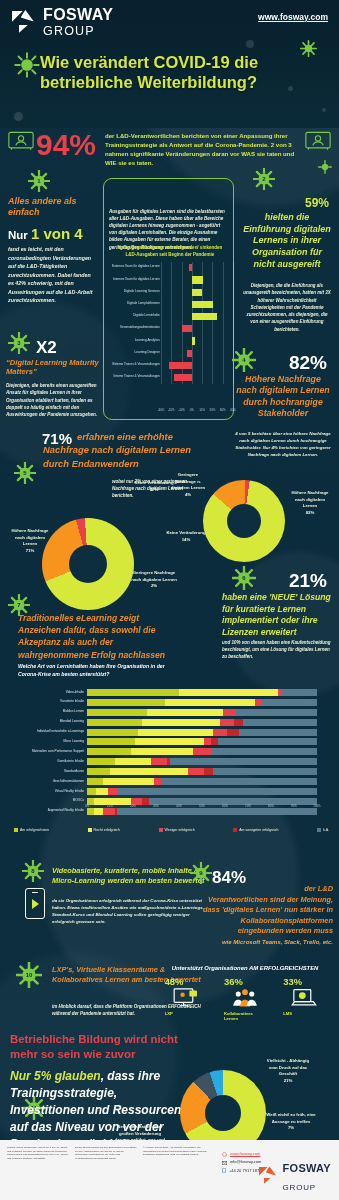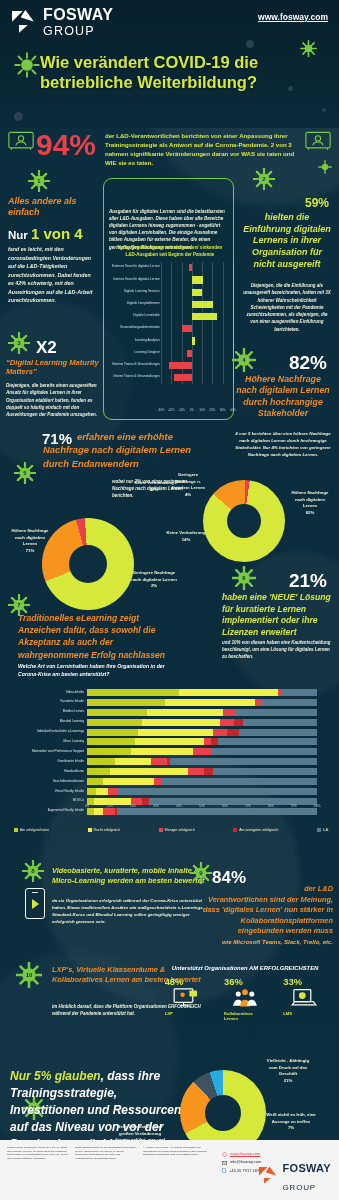--- a/index.html
+++ b/index.html
@@ -766,20 +766,21 @@
 
   <div class="germ" style="left:22px;top:1096px;width:24px;height:24px;">
     <svg viewBox="0 0 40 40" width="24" height="24">
         <g stroke="#7ac943" stroke-width="4" stroke-linecap="round">
       <path d="M20 1v8M20 31v8M1 20h8M31 20h8M7 7l6 6M27 27l6 6M33 7l-6 6M13 27l-6 6"></path>
         </g>
       <circle cx="20" cy="20" r="10" fill="#7ac943"></circle>
       </svg>
     <span class="num">11</span>
   </div>
+  <div class="bbT">Betriebliche Bildung wird nicht mehr so sein wie zuvor</div>
   <div class="bbP">
     <span>Nur 5% glauben</span><i>, dass ihre Trainingsstrategie, Investitionen und Ressourcen auf das Niveau von vor der Pandemie zurückkehren werden.</i>
   </div>
 
   <div class="donut" id="donut-return" style="left: 180px; top: 1070px; width: 86px; height: 86px; background: conic-gradient(rgb(214, 232, 58) 0deg, rgb(214, 232, 58) 241.2deg, rgb(247, 148, 30) 241.2deg, rgb(247, 148, 30) 316.8deg, rgb(62, 82, 96) 316.8deg, rgb(62, 82, 96) 342deg, rgb(41, 171, 226) 342deg, rgb(41, 171, 226) 360deg);"></div>
   <div class="calloutL" style="left:262px;top:1058px;width:52px;">
     <span>Vielleicht - Abhängig vom Druck auf das Geschäft</span><br>
     <span>21%</span>
   </div>
   <div class="calloutL" style="left:266px;top:1112px;width:50px;">

